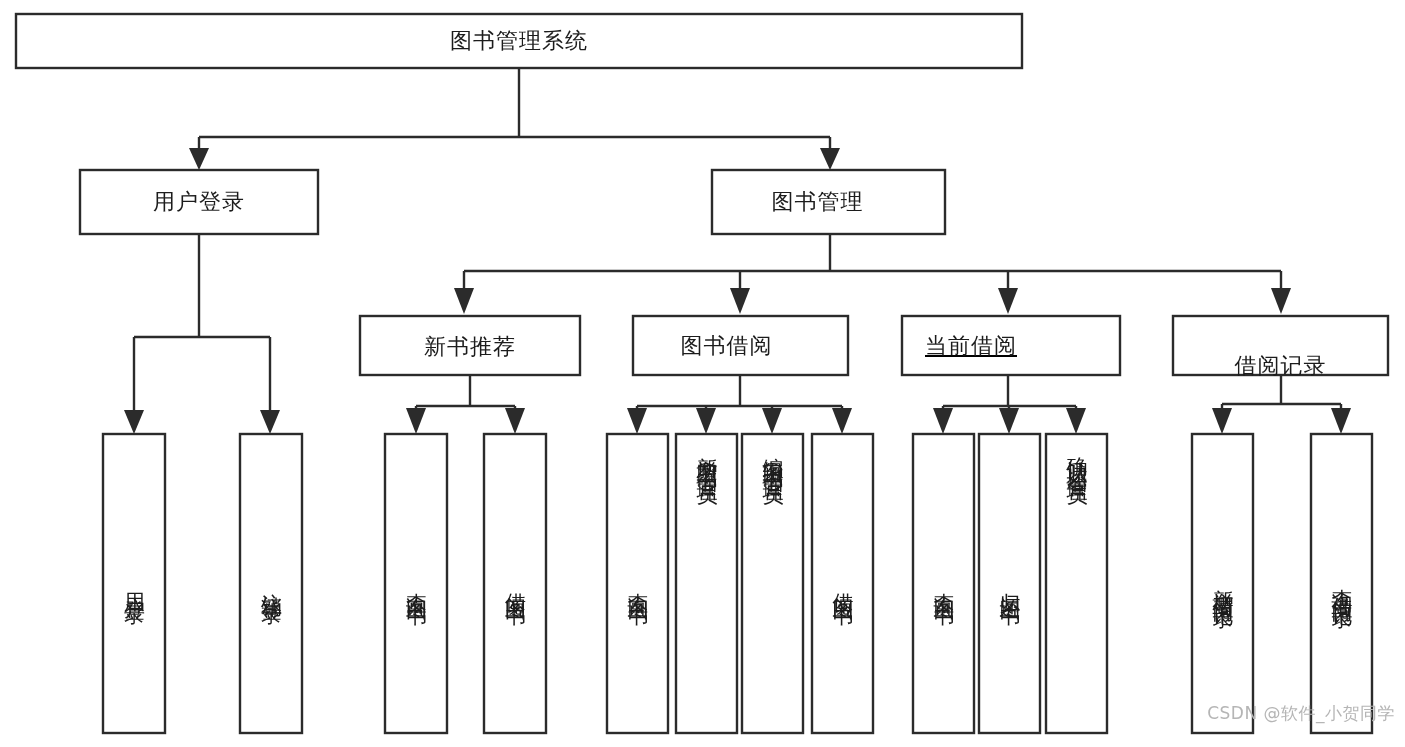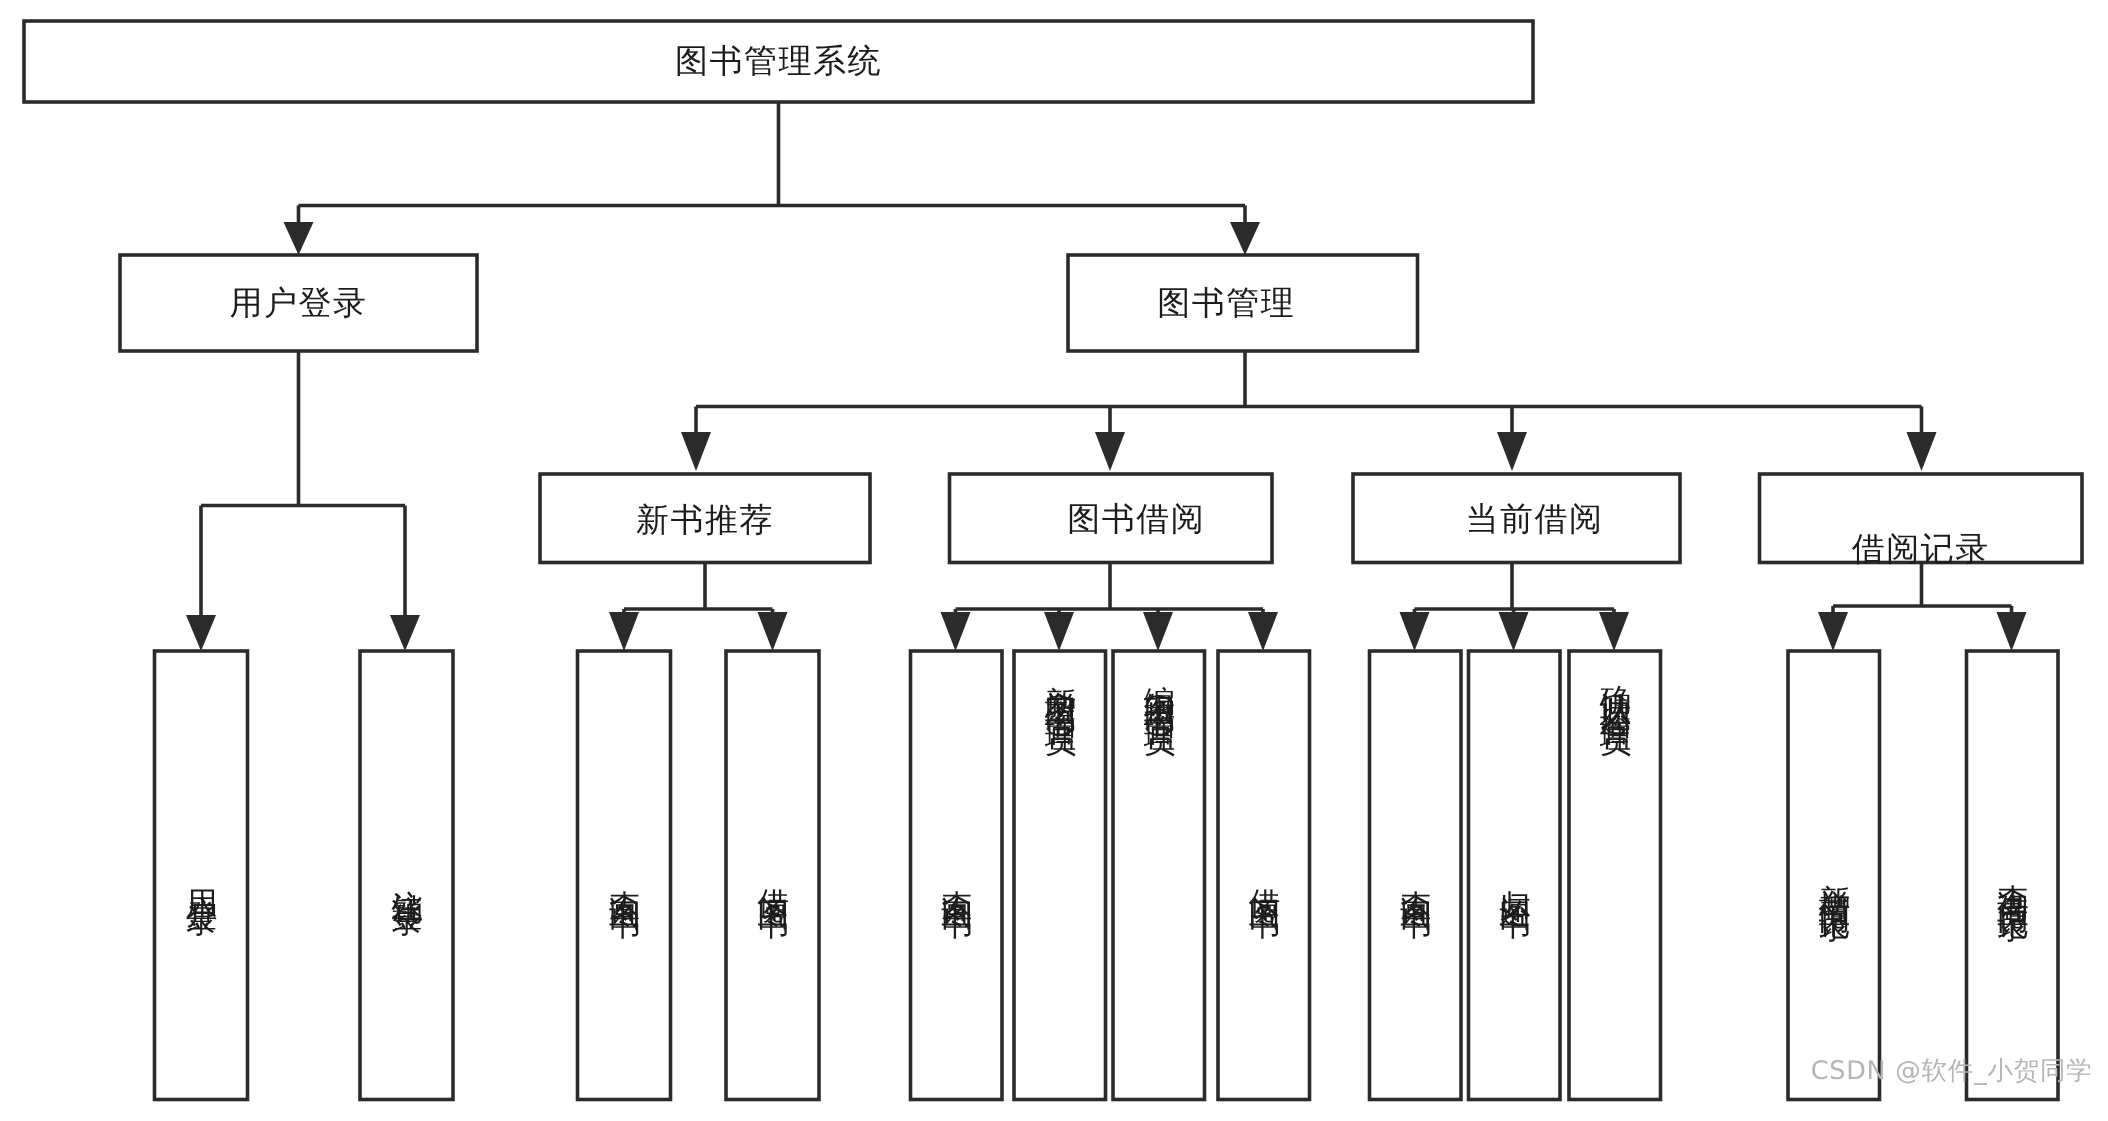--- a/index.html
+++ b/index.html
@@ -210,25 +210,25 @@
   </div>
 
   <div class="hlabel-wrap" style="left:712px; top:170px; width:211px; height:64px;">
     <span class="hlabel-text">图书管理</span>
   </div>
 
   <div class="hlabel-wrap" style="left:360px; top:316px; width:220px; height:61px;">
     <span class="hlabel-text">新书推荐</span>
   </div>
 
-  <div class="hlabel-wrap" style="left:633px; top:316px; width:193px; height:59px;padding-left:28px;">
+  <div class="hlabel-wrap" style="left:602px; top:316px; width:193px; height:59px;padding-left:28px;">
     <span class="hlabel-text">图书借阅</span>
   </div>
 
-  <div class="hlabel-wrap" style="left:914px; top:316px; width:218px; height:59px;">
+  <div class="hlabel-wrap" style="left:862px; top:316px; width:218px; height:59px;text-decoration:underline;">
     <span class="hlabel-text">当前借阅</span>
   </div>
 
   <div class="hlabel-wrap" style="left:1173px; top:316px; width:215px; height:59px;margin-top:20px;">
     <span class="hlabel-text">借阅记录</span>
   </div>
 
   <div class="vlabel-wrap center" style="left:103px; top:434px; width:62px; height:299px;">
     <span class="vlabel-text">用户登录</span>
   </div>

